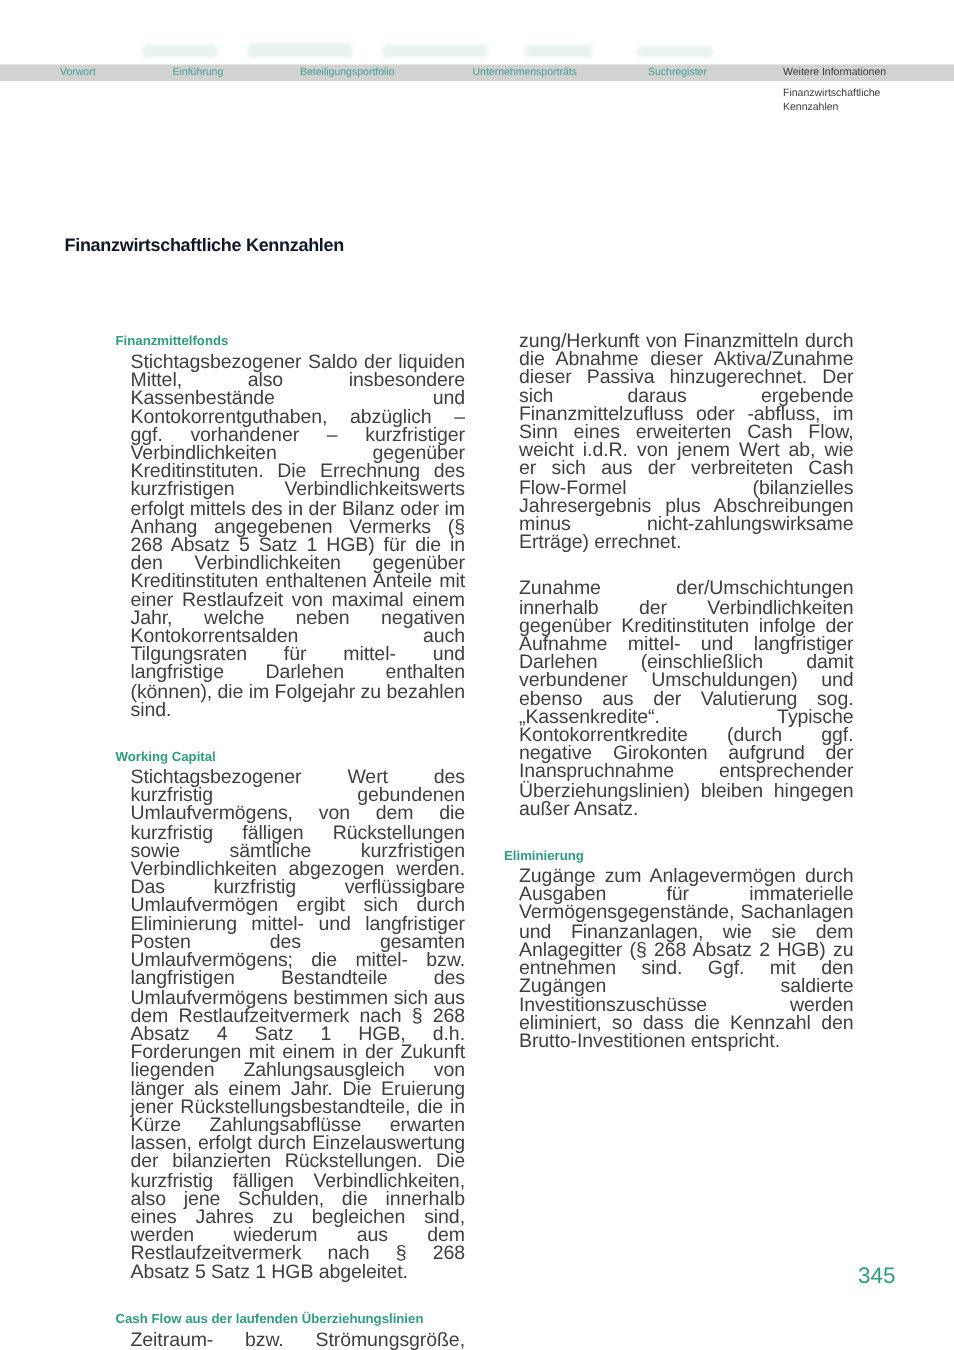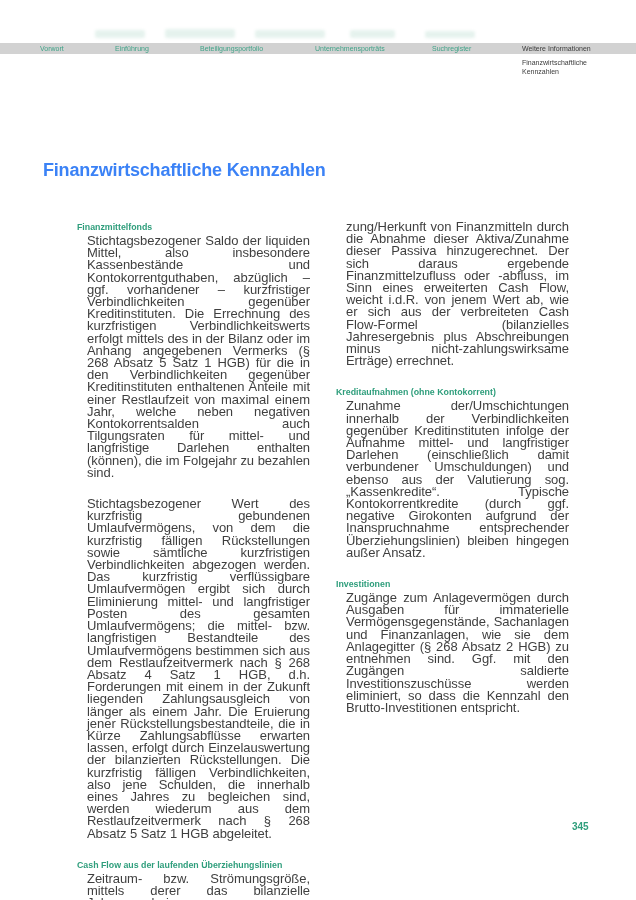--- a/index.html
+++ b/index.html
@@ -25,43 +25,43 @@
     position:absolute; left:522px; top:58px;
     font-size:7px; line-height:9px; color:#3b3b3b;
   }
   
   .smudge {
     position:absolute; background:#8ec7b2; opacity:0.22;
     filter:blur(1.5px); border-radius:2px;
   }
   .title {
     position:absolute; left:43px; top:148px;
-    font-size:18px; font-weight:bold; color:#3b82f6;
+    font-size:12px; font-weight:bold; color:#0f172a;
     letter-spacing:-0.2px; white-space:nowrap;
   }
   .columns {
     position:absolute; left:77px; top:221px; width:492px;
     display:flex;
     justify-content:space-between;
   }
   .col { width:233px; }
   .col-left { margin-right:23px; }
   .section { margin:0 0 19px 0; }
   .heading {
     font-size:8.8px; font-weight:bold; color:#2f9e7c;
     line-height:12px; margin:0 0 2px 0;
   }
   .body-text {
     font-size:13px; line-height:12.2px; color:#3f3f3f;
     text-align:justify; padding-left:10px; margin:0;
     letter-spacing:-0.05px;
   }
   .page-number {
-    position:absolute; left:572px; top:821px;
-    font-size:10px; font-weight:bold; color:#2f9e7c;
+    position:absolute; left:572px; top:842px;
+    font-size:15px; font-weight:normal; color:#2f9e7c;
   }
 </style>
 </head>
 <body>
 
 <div class="smudge" style="left:95px;  top:30px; width:50px; height:8px;"></div>
 <div class="smudge" style="left:165px; top:29px; width:70px; height:9px;"></div>
 <div class="smudge" style="left:255px; top:30px; width:70px; height:8px;"></div>
 <div class="smudge" style="left:350px; top:30px; width:45px; height:8px;"></div>
 <div class="smudge" style="left:425px; top:31px; width:50px; height:7px;"></div>
@@ -81,35 +81,35 @@
 
 <h1 class="title">Finanzwirtschaftliche Kennzahlen</h1>
 
 <div class="columns">
   <div class="col col-left">
     <div class="section">
       <div class="heading">Finanzmittelfonds</div>
       <p class="body-text">Stichtagsbezogener Saldo der liquiden Mittel, also insbesondere Kassenbestände und Kontokorrentguthaben, abzüglich – ggf. vorhandener – kurzfristiger Verbindlichkeiten gegenüber Kreditinstituten. Die Errechnung des kurzfristigen Verbindlichkeitswerts erfolgt mittels des in der Bilanz oder im Anhang angegebenen Vermerks (§ 268 Absatz 5 Satz 1 HGB) für die in den Verbindlichkeiten gegenüber Kreditinstituten enthaltenen Anteile mit einer Restlaufzeit von maximal einem Jahr, welche neben negativen Kontokorrentsalden auch Tilgungsraten für mittel- und langfristige Darlehen enthalten (können), die im Folgejahr zu bezahlen sind.</p>
     </div>
     <div class="section">
+      <div class="heading">Working Capital</div>
       <p class="body-text">Stichtagsbezogener Wert des kurzfristig gebundenen Umlaufvermögens, von dem die kurzfristig fälligen Rückstellungen sowie sämtliche kurzfristigen Verbindlichkeiten abgezogen werden. Das kurzfristig verflüssigbare Umlaufvermögen ergibt sich durch Eliminierung mittel- und langfristiger Posten des gesamten Umlaufvermögens; die mittel- bzw. langfristigen Bestandteile des Umlaufvermögens bestimmen sich aus dem Restlaufzeitvermerk nach § 268 Absatz 4 Satz 1 HGB, d.h. Forderungen mit einem in der Zukunft liegenden Zahlungsausgleich von länger als einem Jahr. Die Eruierung jener Rückstellungsbestandteile, die in Kürze Zahlungsabflüsse erwarten lassen, erfolgt durch Einzelauswertung der bilanzierten Rückstellungen. Die kurzfristig fälligen Verbindlichkeiten, also jene Schulden, die innerhalb eines Jahres zu begleichen sind, werden wiederum aus dem Restlaufzeitvermerk nach § 268 Absatz 5 Satz 1 HGB abgeleitet.</p>
     </div>
     <div class="section">
       <div class="heading">Cash Flow aus der laufenden Überziehungslinien</div>
       <p class="body-text">Zeitraum- bzw. Strömungsgröße, mittels derer das bilanzielle Jahresergebnis (Überschuss/Fehlbetrag) – in einem ersten Schritt – um nicht-zahlungswirksame Aufwendungen (insbesondere Abschreibungen) und nicht-zahlungswirksame Erträge (z.B. Auflösung von Rückstellungen) neutralisiert wird. Im zweiten Schritt wird die Bindung/Verwendung von Finanzmitteln aufgrund der Zunahme von Vorräten, Forderungen und aktiver Rechnungsabgrenzung sowie der Abnahme von Rückstellungen, Verbindlichkeiten (ohne jene gegenüber Kreditinstituten) und passiver Rechnungsabgrenzung in Abzug gebracht. Im Gegenzug wird die Freiset-</p>
     </div>
   </div>
   <div class="col col-right">
     <div class="section">
       <p class="body-text">zung/Herkunft von Finanzmitteln durch die Abnahme dieser Aktiva/Zunahme dieser Passiva hinzugerechnet. Der sich daraus ergebende Finanzmittelzufluss oder -abfluss, im Sinn eines erweiterten Cash Flow, weicht i.d.R. von jenem Wert ab, wie er sich aus der verbreiteten Cash Flow-Formel (bilanzielles Jahresergebnis plus Abschreibungen minus nicht-zahlungswirksame Erträge) errechnet.</p>
     </div>
     <div class="section">
-      <div class="heading">Kreditaufnahmen (ohne Kontokorrent)</div>
       <p class="body-text">Zunahme der/Umschichtungen innerhalb der Verbindlichkeiten gegenüber Kreditinstituten infolge der Aufnahme mittel- und langfristiger Darlehen (einschließlich damit verbundener Umschuldungen) und ebenso aus der Valutierung sog. „Kassenkredite“. Typische Kontokorrentkredite (durch ggf. negative Girokonten aufgrund der Inanspruchnahme entsprechender Überziehungslinien) bleiben hingegen außer Ansatz.</p>
     </div>
     <div class="section">
-      <div class="heading">Investitionen</div>
+      <div class="heading">Eliminierung</div>
       <p class="body-text">Zugänge zum Anlagevermögen durch Ausgaben für immaterielle Vermögensgegenstände, Sachanlagen und Finanzanlagen, wie sie dem Anlagegitter (§ 268 Absatz 2 HGB) zu entnehmen sind. Ggf. mit den Zugängen saldierte Investitionszuschüsse werden eliminiert, so dass die Kennzahl den Brutto-Investitionen entspricht.</p>
     </div>
   </div>
 </div>
 
 <div class="page-number">345</div>
 
 </body></html>

